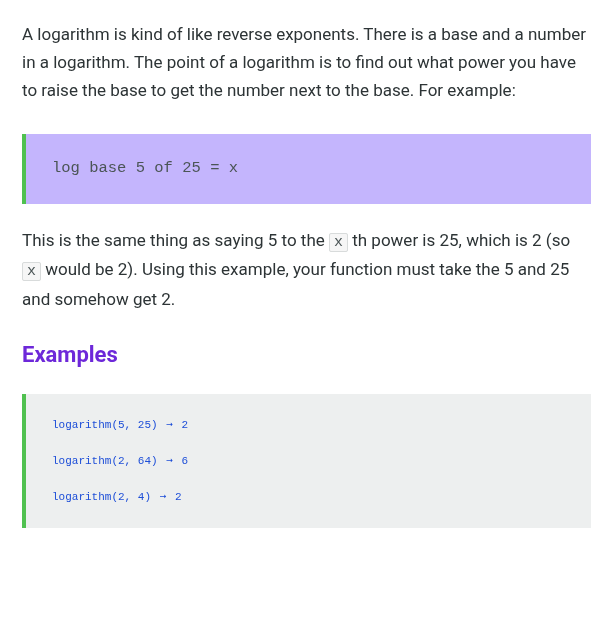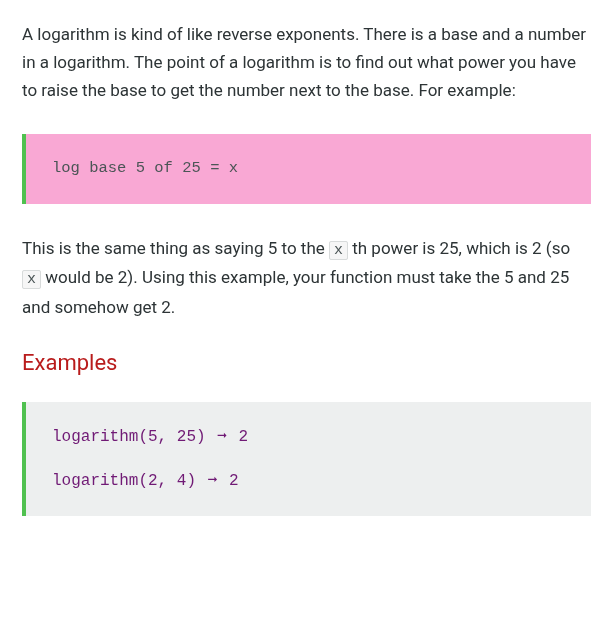--- a/index.html
+++ b/index.html
@@ -13,54 +13,54 @@
       background: #ffffff;
       padding: 20px 22px;
       width: 613px;
       font-size: 17px;
       line-height: 1.65;
     }
     .intro-paragraph {
       margin-bottom: 30px;
     }
     .code-block {
-      background: #f9a8d4;
+      background: #c4b5fd;
       border-left: 4px solid #50c150;
       padding: 22px 26px;
       font-family: Consolas, Monaco, "Courier New", monospace;
       font-size: 15.5px;
       color: #4b5556;
-      margin-bottom: 30px;
+      margin-bottom: 22px;
       white-space: pre;
     }
     .explain-paragraph {
       margin-bottom: 24px;
     }
     .inline-code {
       font-family: Consolas, Monaco, "Courier New", monospace;
       font-size: 15px;
       background: #f6f6f6;
       border: 1px solid #d8dbdb;
       padding: 0 4px;
       border-radius: 2px;
       color: #4b5556;
     }
     h2.examples-heading {
       font-size: 22px;
-      font-weight: 400;
-      color: #b91c1c;
+      font-weight: 700;
+      color: #6d28d9;
       margin-bottom: 20px;
     }
     .examples-block {
       background: #edefef;
       border-left: 4px solid #50c150;
       padding: 22px 26px 4px 26px;
       font-family: Consolas, Monaco, "Courier New", monospace;
-      font-size: 16px;
-      color: #701a75;
+      font-size: 11px;
+      color: #1d4ed8;
     }
     .example-line {
       margin-bottom: 18px;
       white-space: nowrap;
     }
     .arrow {
       display: inline-block;
       margin: 0 2px;
     }
   </style>
@@ -75,15 +75,18 @@
   <span>This is the same thing as saying 5 to the </span><code class="inline-code">x</code><span> th power is 25, which is 2 (so </span><code class="inline-code">x</code><span> would be 2). Using this example, your function must take the 5 and 25 and somehow get 2.</span>
 </p>
 
 <h2 class="examples-heading">Examples</h2>
 
 <div class="examples-block">
   <div class="example-line">
     <span>logarithm(5, 25)</span> <span class="arrow">➞</span> <span>2</span>
   </div>
   <div class="example-line">
+    <span>logarithm(2, 64)</span> <span class="arrow">➞</span> <span>6</span>
+  </div>
+  <div class="example-line">
     <span>logarithm(2, 4)</span> <span class="arrow">➞</span> <span>2</span>
   </div>
 </div>
 
 </body></html>

